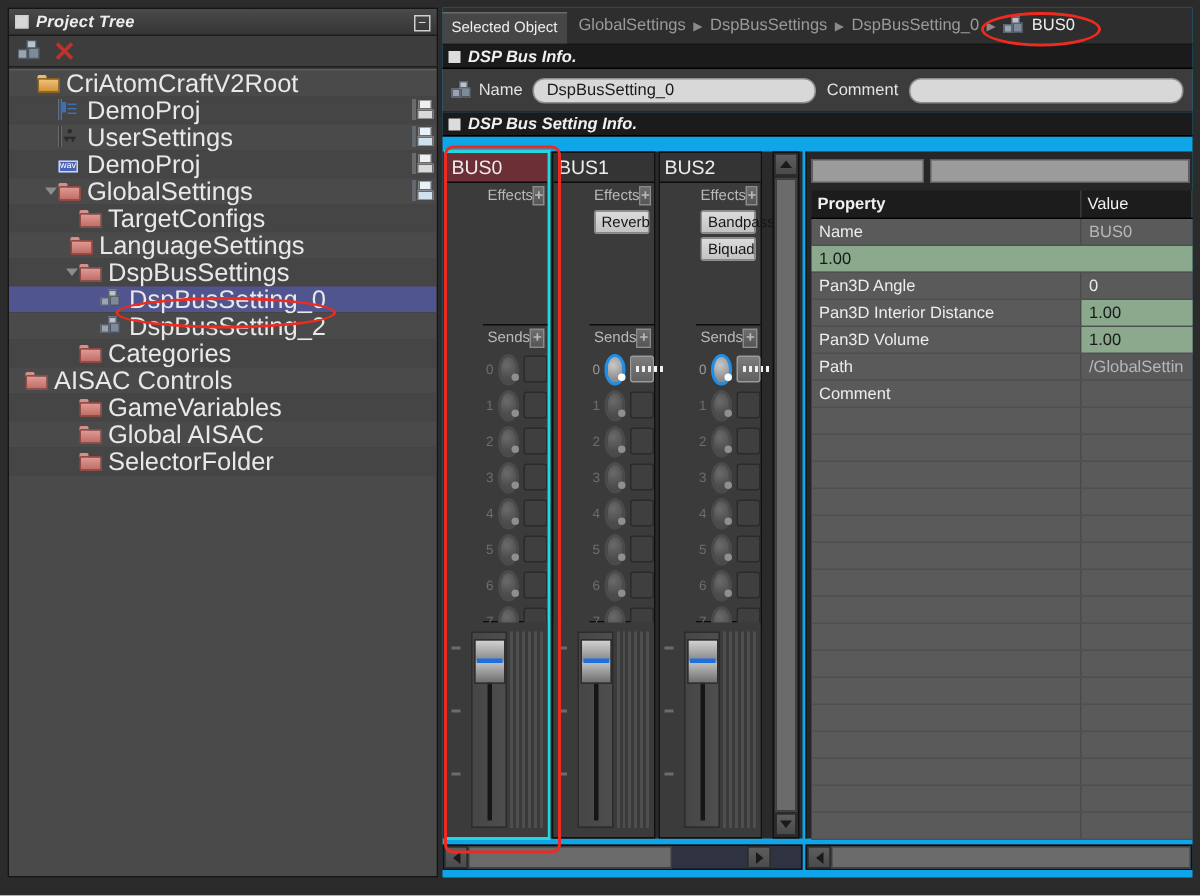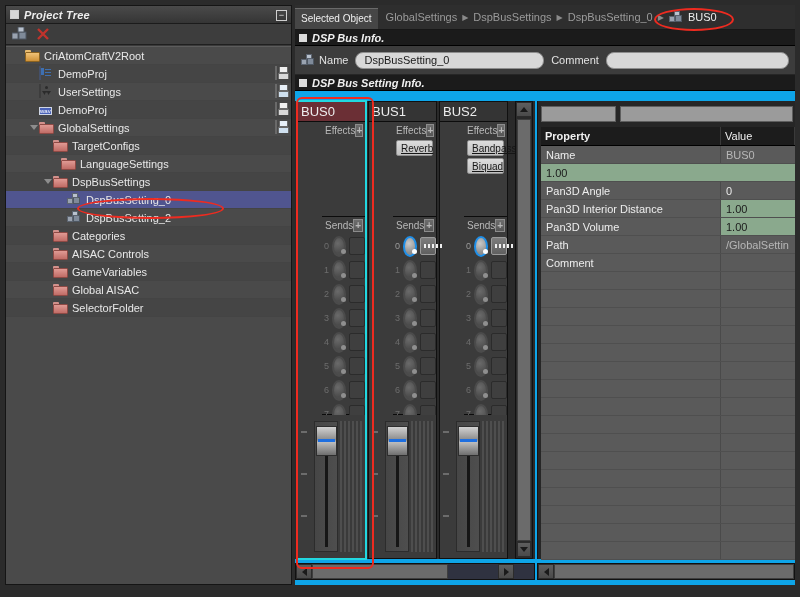--- a/index.html
+++ b/index.html
@@ -40,21 +40,21 @@
     height:18px; display:flex; align-items:center; position:relative;
     border-bottom:1px solid #444; padding-right:2px;
   }
   .row.alt{ background:#4a4a4a; }
   .row.alt2{ background:#454545; }
   .row.sel{ background:#50558f; }
   .row .twisty{ width:11px; height:18px; display:flex;align-items:center;justify-content:center; flex:0 0 auto;}
   .tw{ width:0;height:0; }
   .tw.down{ border-top:5px solid #8d8d8d; border-left:4px solid transparent; border-right:4px solid transparent;}
   .row .ico{ width:14px;height:13px; flex:0 0 auto; margin-right:5px; position:relative;}
-  .row .lbl{ font-size:11px; color:#e8e8e8; white-space:nowrap; }
+  .row .lbl{ font-size:17px; color:#e8e8e8; white-space:nowrap; }
   .row .save{ position:absolute; right:3px; top:2px; width:13px;height:13px; }
 
   
   .fold{ width:14px;height:11px; position:relative; }
   .fold:before{ content:""; position:absolute; left:0; top:1px; width:6px;height:3px;
      background:#d2918c; border-radius:1px 1px 0 0;}
   .fold:after{ content:""; position:absolute; left:0; top:3px; width:13px;height:8px;
      background:linear-gradient(#e09a94,#c06c66); border:1px solid #8f4a45; border-radius:1px;}
   .fold.orange:before{ background:#e8bb70;}
   .fold.orange:after{ background:linear-gradient(#f0c277,#cf9238); border-color:#8c6320;}
@@ -124,21 +124,21 @@
   .strip.sel .strip-hd{ background:#6b2f35; }
   .strip.sel{ outline:2px solid #22d7e0; outline-offset:-1px; }
   .sub{ border-bottom:1px solid #0c0c0c;margin-left:24px; }
   .sub-hd{ height:17px; display:flex;align-items:center; justify-content:space-between; padding:0 2px 0 3px;}
   .sub-hd span{ font-size:10px; color:#b9b9b9;}
   .plusbtn{ width:14px;height:13px; background:linear-gradient(#6d6d6d,#565656); border:1px solid #8c8c8c;
      color:#f2f2f2; font-size:11px; line-height:11px; text-align:center; font-weight:bold;}
   .effects{ height:95px; position:relative;}
   .fx{ height:16px; margin:1px 3px 2px 3px; background:linear-gradient(#dcdcdc,#c2c2c2);
      border:1px solid #8e8e8e; border-radius:2px; color:#161616; font-size:10px;
-     display:flex;align-items:center; padding-left:4px;text-decoration:underline;}
+     display:flex;align-items:center; padding-left:4px;}
   .sends{ height:198px;}
   .sendrow{ height:24px; display:flex; align-items:center; gap:3px; padding-left:2px;}
   .sendrow .num{ font-size:9px; color:#6d6d6d; width:7px;}
   .sendrow.on .num{ color:#9b9b9b; }
   .knob{ width:21px;height:21px;border-radius:50%; background:radial-gradient(circle at 38% 32%, #6a6a6a, #4c4c4c 70%);
      border:2px solid #4b4b4b; position:relative;}
   .knob:after{ content:""; position:absolute; left:7px; top:11px; width:5px;height:5px;border-radius:50%;
      background:#8f8f8f;}
   .sendrow.on .knob{ border-color:#1f8fe8; background:radial-gradient(circle at 38% 32%, #c9c9c9, #8d8d8d 72%);}
   .sendrow.on .knob:after{ background:#fdfdfd;}
@@ -256,21 +256,21 @@
           </span>
           <span class="ico"><span class="fold"></span></span>
           <span class="lbl">GlobalSettings</span>
           <span class="save"><span class="floppy blue"></span></span>
         </div>
         <div class="row alt2" style="padding-left: 36px;">
           <span class="twisty"></span>
           <span class="ico"><span class="fold"></span></span>
           <span class="lbl">TargetConfigs</span>
         </div>
-        <div class="row alt" style="padding-left: 44px;">
+        <div class="row alt" style="padding-left: 30px;">
           <span class="twisty"></span>
           <span class="ico"><span class="fold"></span></span>
           <span class="lbl">LanguageSettings</span>
         </div>
         <div class="row alt2" style="padding-left: 36px;">
           <span class="twisty">
             <span class="tw down"></span>
           </span>
           <span class="ico"><span class="fold"></span></span>
           <span class="lbl">DspBusSettings</span>
@@ -283,21 +283,21 @@
         <div class="row alt" style="padding-left: 50px;">
           <span class="twisty"></span>
           <span class="ico"><span class="cube"><i class="a"></i><i class="b"></i><i class="c"></i></span></span>
           <span class="lbl">DspBusSetting_2</span>
         </div>
         <div class="row alt2" style="padding-left: 36px;">
           <span class="twisty"></span>
           <span class="ico"><span class="fold"></span></span>
           <span class="lbl">Categories</span>
         </div>
-        <div class="row alt" style="padding-left: 36px;">
+        <div class="row alt" style="">
           <span class="twisty"></span>
           <span class="ico"><span class="fold"></span></span>
           <span class="lbl">AISAC Controls</span>
         </div>
         <div class="row alt2" style="padding-left: 36px;">
           <span class="twisty"></span>
           <span class="ico"><span class="fold"></span></span>
           <span class="lbl">GameVariables</span>
         </div>
         <div class="row alt" style="padding-left: 36px;">

